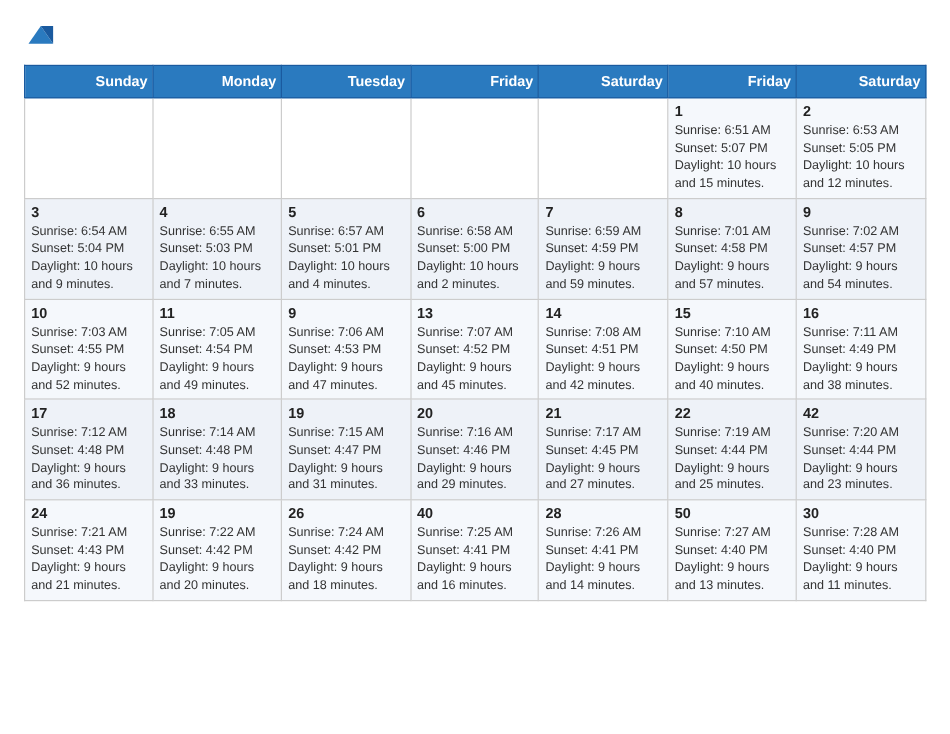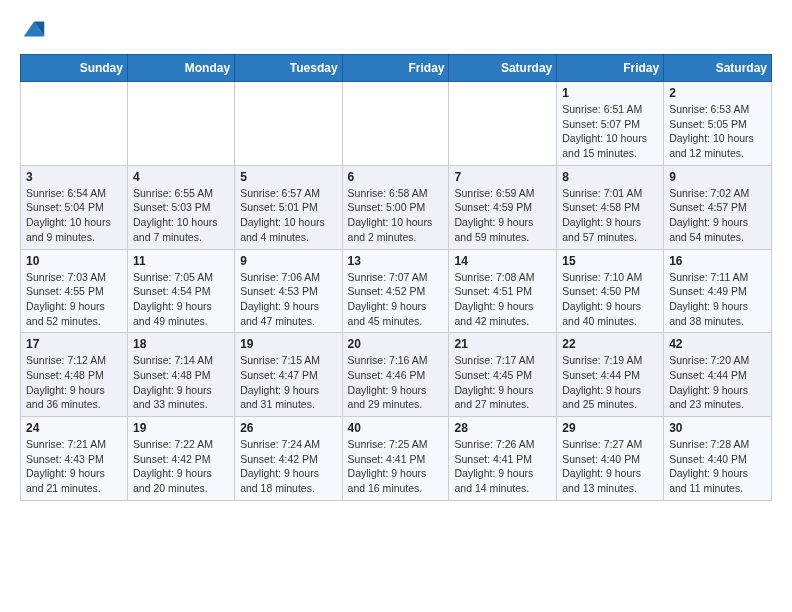--- a/index.html
+++ b/index.html
@@ -247,21 +247,21 @@
         </td>
         <td>
           <span class="day-number">40</span>
           <div class="day-info">Sunrise: 7:25 AM<br>Sunset: 4:41 PM<br>Daylight: 9 hours and 16 minutes.</div>
         </td>
         <td>
           <span class="day-number">28</span>
           <div class="day-info">Sunrise: 7:26 AM<br>Sunset: 4:41 PM<br>Daylight: 9 hours and 14 minutes.</div>
         </td>
         <td>
-          <span class="day-number">29</span>
+          <span class="day-number">50</span>
           <div class="day-info">Sunrise: 7:27 AM<br>Sunset: 4:40 PM<br>Daylight: 9 hours and 13 minutes.</div>
         </td>
         <td>
           <span class="day-number">30</span>
           <div class="day-info">Sunrise: 7:28 AM<br>Sunset: 4:40 PM<br>Daylight: 9 hours and 11 minutes.</div>
         </td>
       </tr>
     </tbody>
 </table>
 

